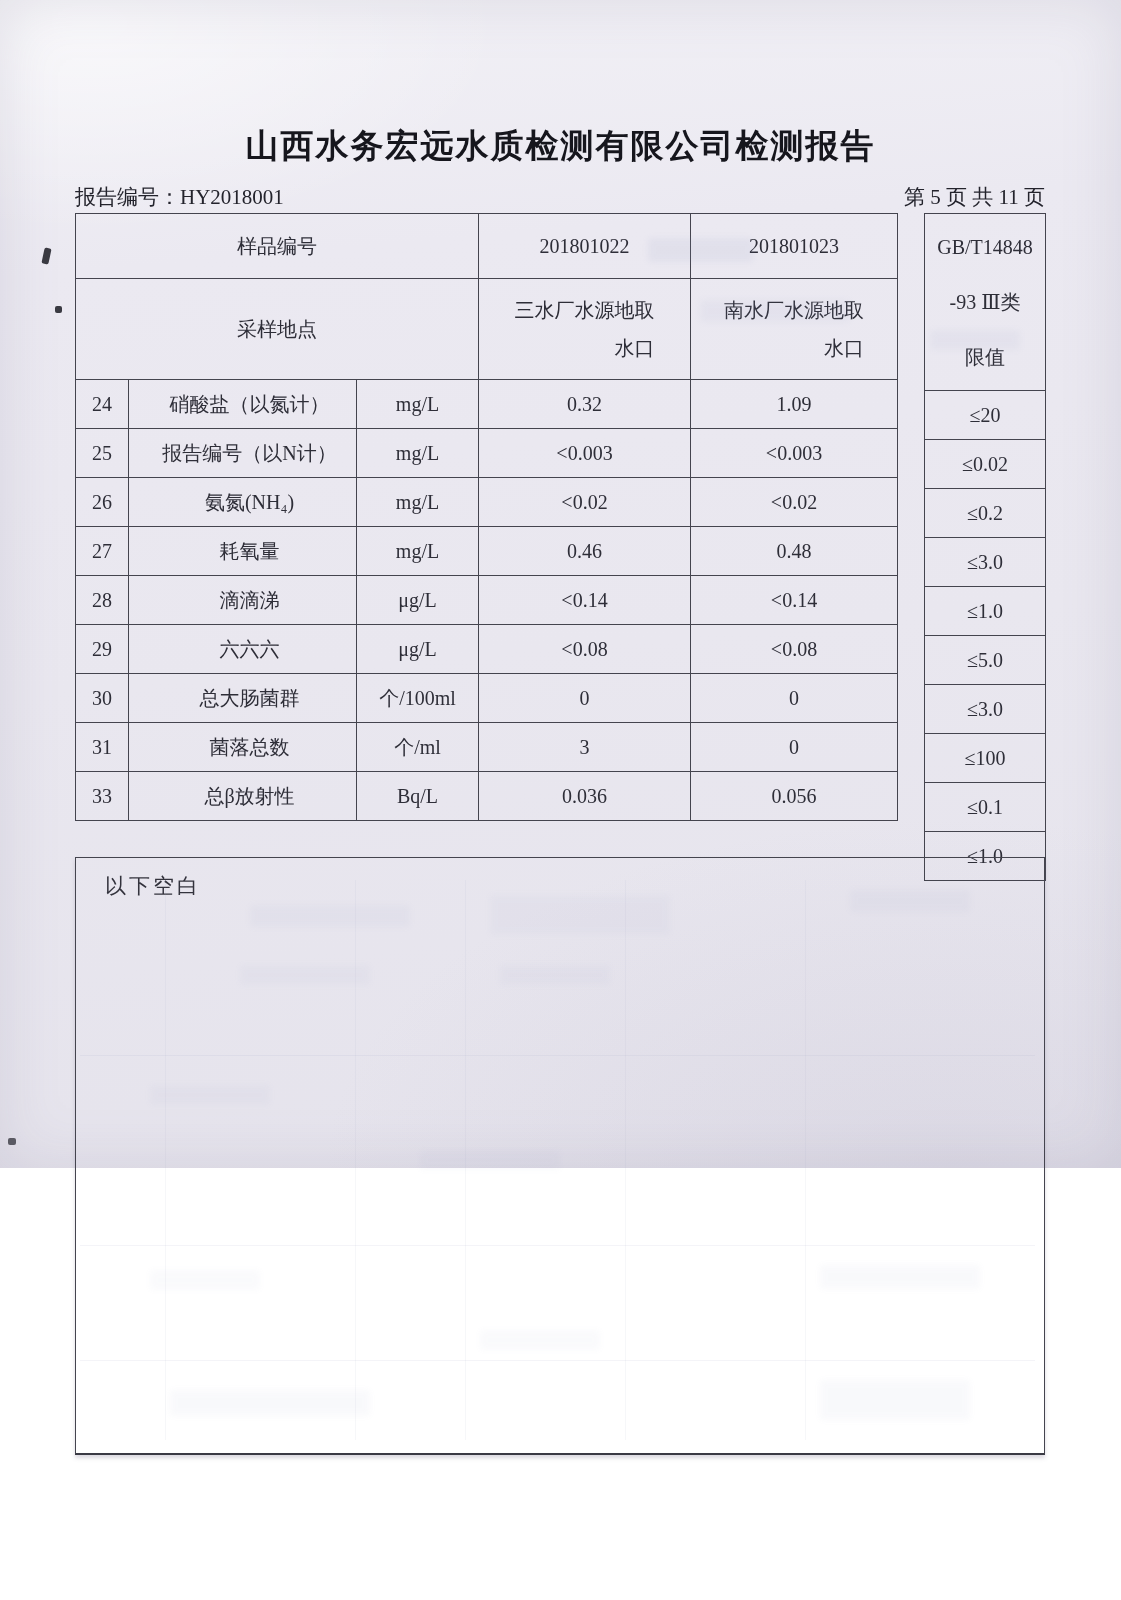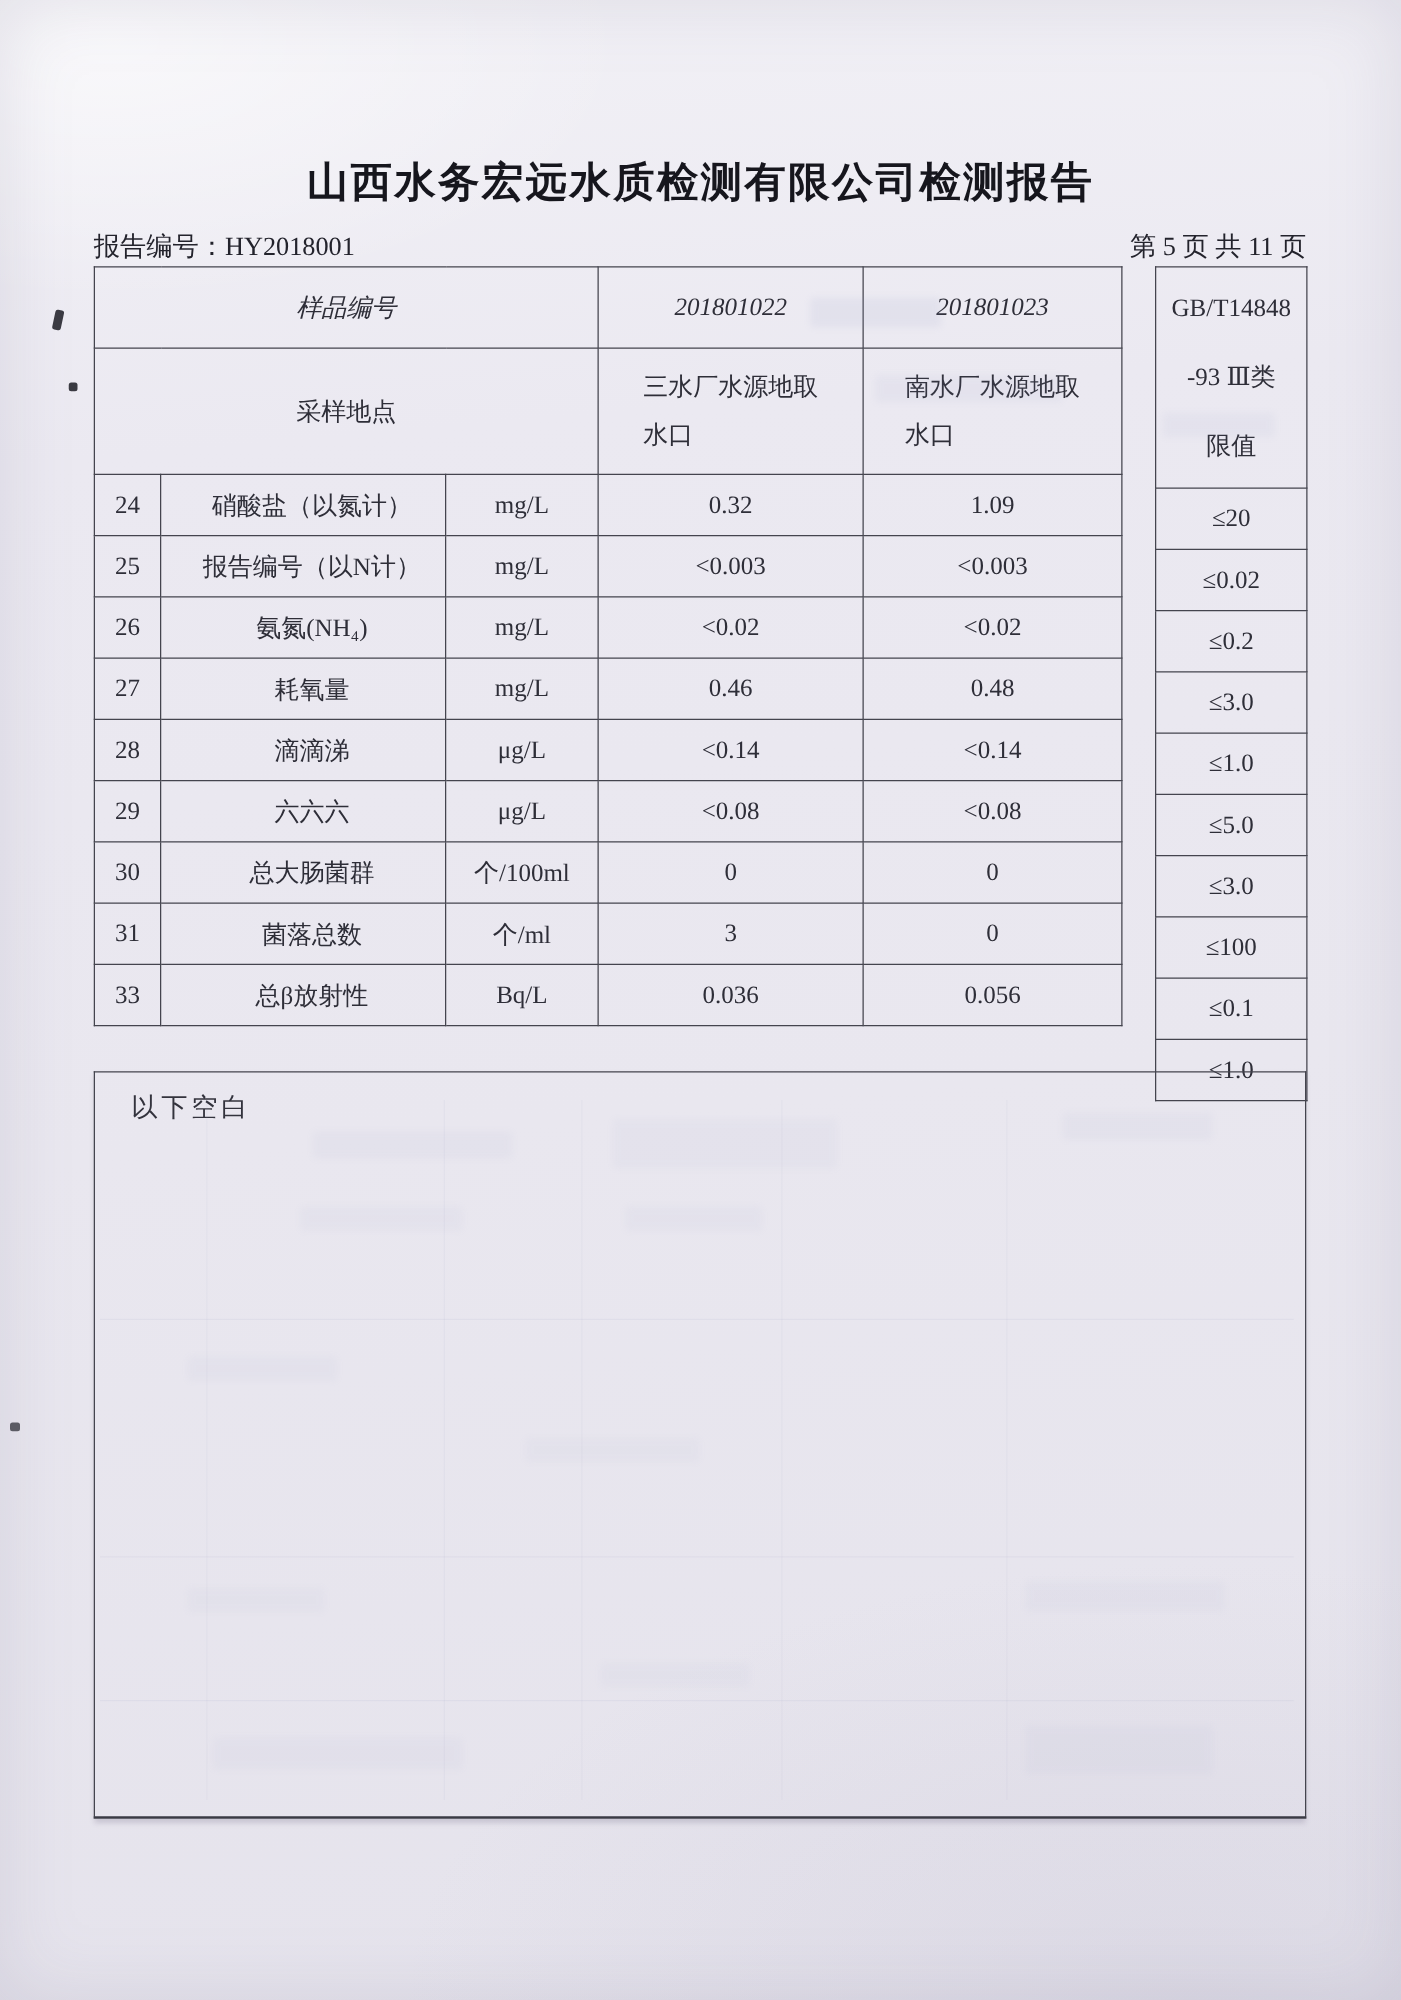--- a/index.html
+++ b/index.html
@@ -3,21 +3,21 @@
 <meta charset="utf-8">
 <style>
   html,body{margin:0;padding:0;}
   body{
     width:1121px;height:1600px;
     font-family:"Liberation Serif","DejaVu Serif",serif;
     color:#2e2e38;
     overflow:hidden;
   }
   .page{
-    position:relative;width:1121px;height:1600px;
+    position:relative;width:1121px;height:1168px;
     background:
       radial-gradient(ellipse 600px 300px at 8% 2%, rgba(255,255,255,0.55), rgba(255,255,255,0) 70%),
       radial-gradient(ellipse 900px 500px at 85% 100%, rgba(190,186,205,0.25), rgba(190,186,205,0) 70%),
       linear-gradient(175deg,#f2f1f6 0%,#ebe9f1 22%,#e9e7ef 55%,#e5e3ec 100%);
     box-shadow:inset 0 0 60px rgba(130,124,150,0.18);
   }
   .title{
     position:absolute;top:124px;left:0;width:100%;
     text-align:center;
     font-family:"Liberation Sans","DejaVu Sans",sans-serif;
@@ -39,25 +39,25 @@
     text-align:center;vertical-align:middle;
     font-size:20px;color:#2e2e38;
     padding:0;overflow:hidden;
   }
   .main-table{width:822px;}
   .main-table col.c1{width:53px;}
   .main-table col.c2{width:228px;}
   .main-table col.c3{width:122px;}
   .main-table col.c4{width:212px;}
   .main-table col.c5{width:207px;}
-  tr.hdr1 td{height:64px;font-style:italic;}
+  tr.hdr1 td{height:64px;}
   tr.hdr2 td{height:100px;}
   tr.datarow td{height:48px;}
   td.c-name{text-align:center;padding-left:14px;}
-  .loc-wrap{display:inline-block;width:140px;line-height:1.9;text-align:left;}
+  .loc-wrap{display:inline-block;width:140px;line-height:1.9;text-align:right;}
   .limit-table{width:122px;}
   .limit-table td{height:48px;font-size:20px;}
   td.limit-head{height:164px;padding:6px 2px;}
   .limit-head-inner{
     display:flex;flex-direction:column;justify-content:space-around;
     height:100%;font-size:20px;line-height:1;text-align:center;
   }
   .blank-box{
     position:absolute;top:857px;left:75px;width:970px;height:598px;
     border:1px solid #44444e;

